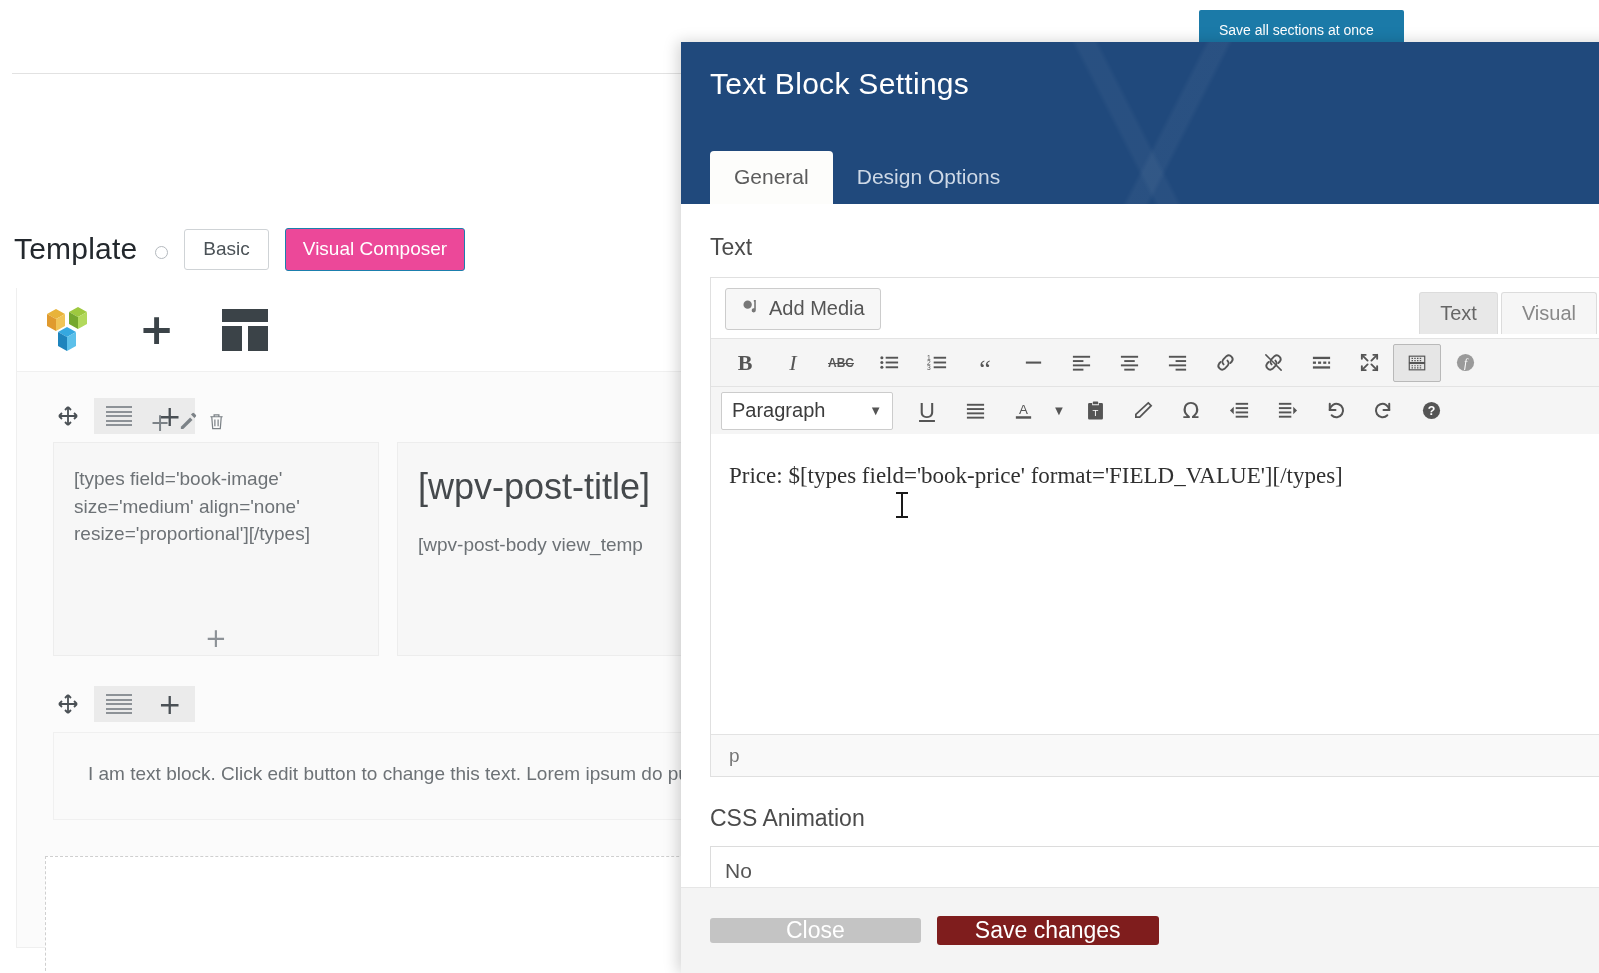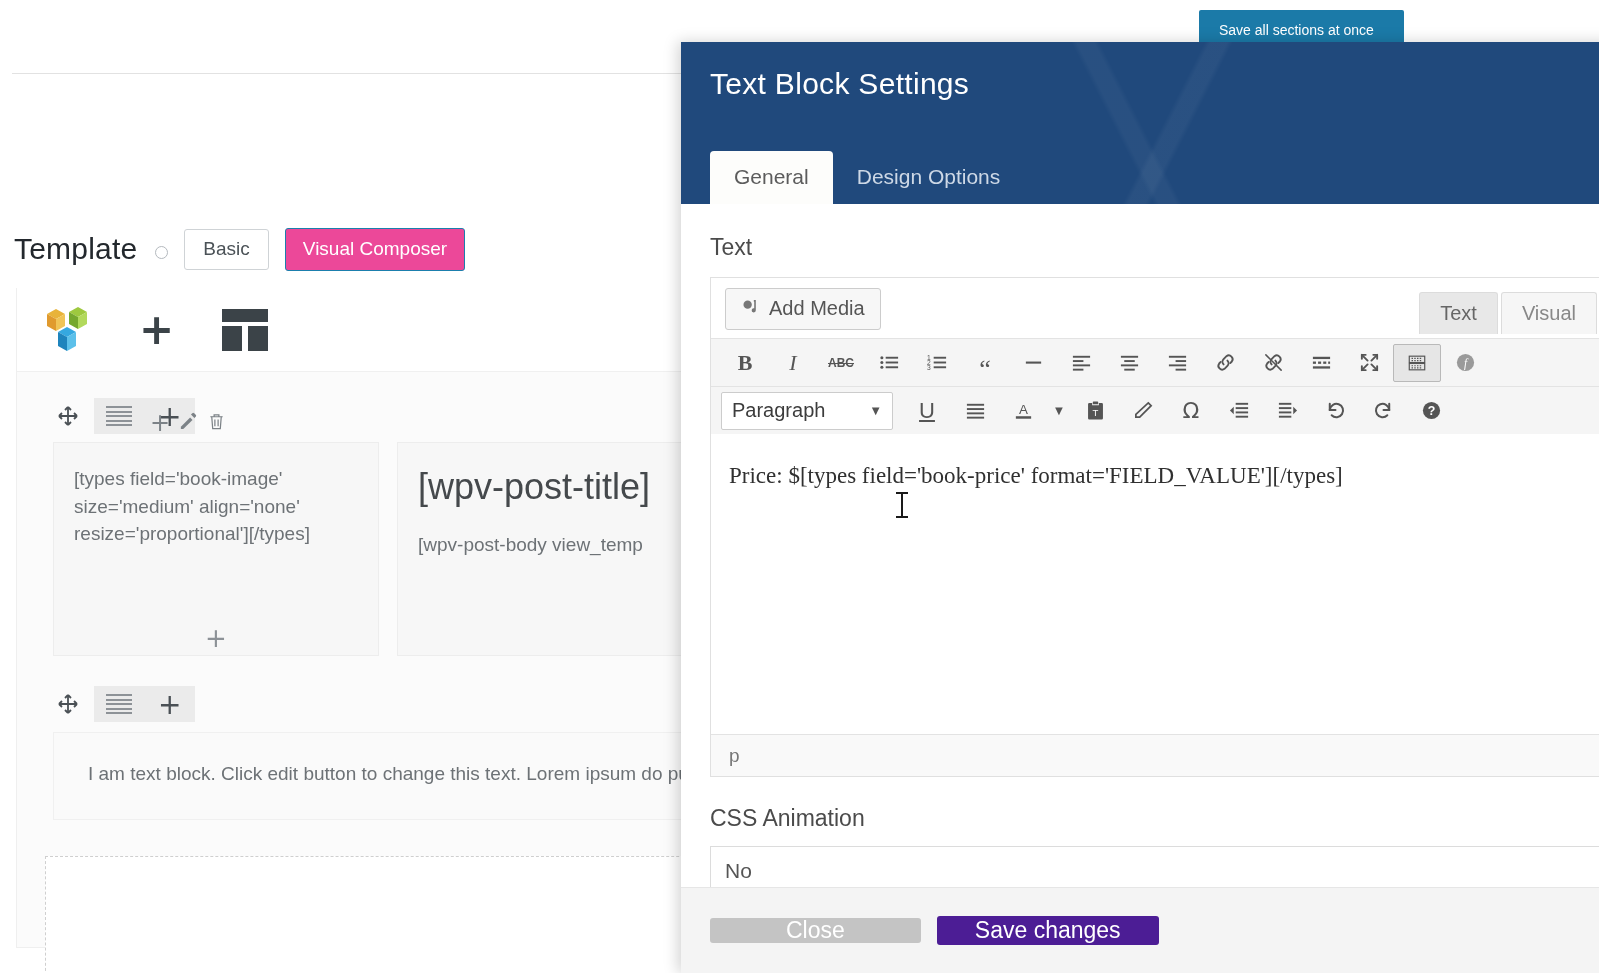--- a/index.html
+++ b/index.html
@@ -257,21 +257,21 @@
     position: absolute; left: 0; bottom: 0; width: 918px; height: 86px;
     background: #f4f4f4; border-top: 1px solid #e6e6e6;
     display: flex; align-items: center; padding-left: 29px; gap: 16px;
   }
   .btn-close {
     background: #c4c4c4; color: #ffffff; border: none; border-radius: 3px;
     font-size: 23px; padding: 1px 76px; cursor: pointer; line-height: 1;
     font-family: "Liberation Sans", sans-serif;
   }
   .btn-save {
-    background: #4c1d95; color: #ffffff; border: none; border-radius: 3px;
+    background: #7f1d1d; color: #ffffff; border: none; border-radius: 3px;
     font-size: 23px; padding: 3px 38px; cursor: pointer; line-height: 1;
     font-family: "Liberation Sans", sans-serif;
   }
 </style>
 </head>
 <body>
 
 <div id="root">
 
   <div id="page-bg">

